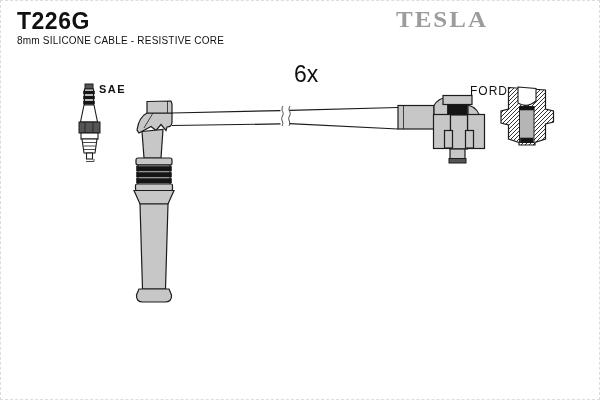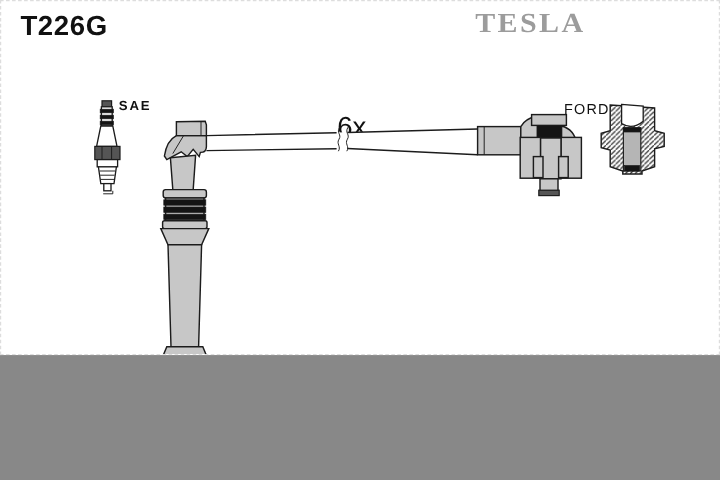--- a/index.html
+++ b/index.html
@@ -1,18 +1,18 @@
 <!DOCTYPE html>
 <html style="--page-bg: #ffffff; --border-color: #dddddd; --brand-color: #9c9c9c; --outline: #1c1c1c; --boot-fill: #c7c7c7; --band: #141414;"><head>
 <meta charset="utf-8">
 <style>
   html, body { margin: 0; padding: 0; background: #888; }
   .page {
     position: relative;
-    width: 600px; height: 296px;
+    width: 600px; height: 400px;
     background: var(--page-bg, #fff);
     border: 1px dashed var(--border-color, #ddd);
     box-sizing: border-box;
     overflow: hidden;
     font-family: "Liberation Sans", sans-serif;
     color: #111;
   }
   .part-number {
     position: absolute; left: 16px; top: 7px;
     font-size: 23px; font-weight: bold; letter-spacing: 0.5px;
@@ -24,22 +24,22 @@
   .brand {
     position: absolute; left: 395px; top: 6px;
     font-family: "Liberation Serif", serif;
     font-size: 25px; font-weight: bold;
     letter-spacing: 2px;
     color: var(--brand-color, #9c9c9c);
     transform: scaleY(0.92);
     transform-origin: top left;
   }
   .qty-label {
-    position: absolute; left: 280px; top: 60px;
-    font-size: 23px; font-weight: 400; margin-top: 31px;
+    position: absolute; left: 293px; top: 60px;
+    font-size: 23px; font-weight: 400;
   }
   .sae-label {
     position: absolute; left: 98px; top: 82px;
     font-size: 11px; font-weight: bold; letter-spacing: 1.5px;
   }
   .ford-label {
     position: absolute; left: 469px; top: 83px;
     font-size: 12px; font-weight: normal; letter-spacing: 1px;
   }
   svg.drawing { position: absolute; left: 0; top: 0; }
@@ -50,20 +50,21 @@
   .ln    { fill: none; stroke: var(--outline, #1c1c1c); stroke-width: 1.2; }
   .lnthin{ fill: none; stroke: var(--outline, #1c1c1c); stroke-width: 0.8; }
   .core  { fill: #b5b5b5; stroke: #222; stroke-width: 1; }
 </style>
 </head>
 <body>
 
 <div class="page">
 
   <div class="part-number">T226G</div>
+  <div class="description">8mm SILICONE CABLE - RESISTIVE CORE</div>
   <div class="brand">TESLA</div>
   <div class="qty-label">6x</div>
   <div class="sae-label">SAE</div>
   <div class="ford-label">FORD</div>
 
   <svg class="drawing" width="600" height="400" viewBox="0 0 600 400">
     <defs>
       <pattern id="hatch" patternUnits="userSpaceOnUse" width="4" height="4">
         <rect width="4" height="4" fill="#ffffff"></rect>
         <path d="M0,4 L4,0" stroke="#333" stroke-width="1"></path>

